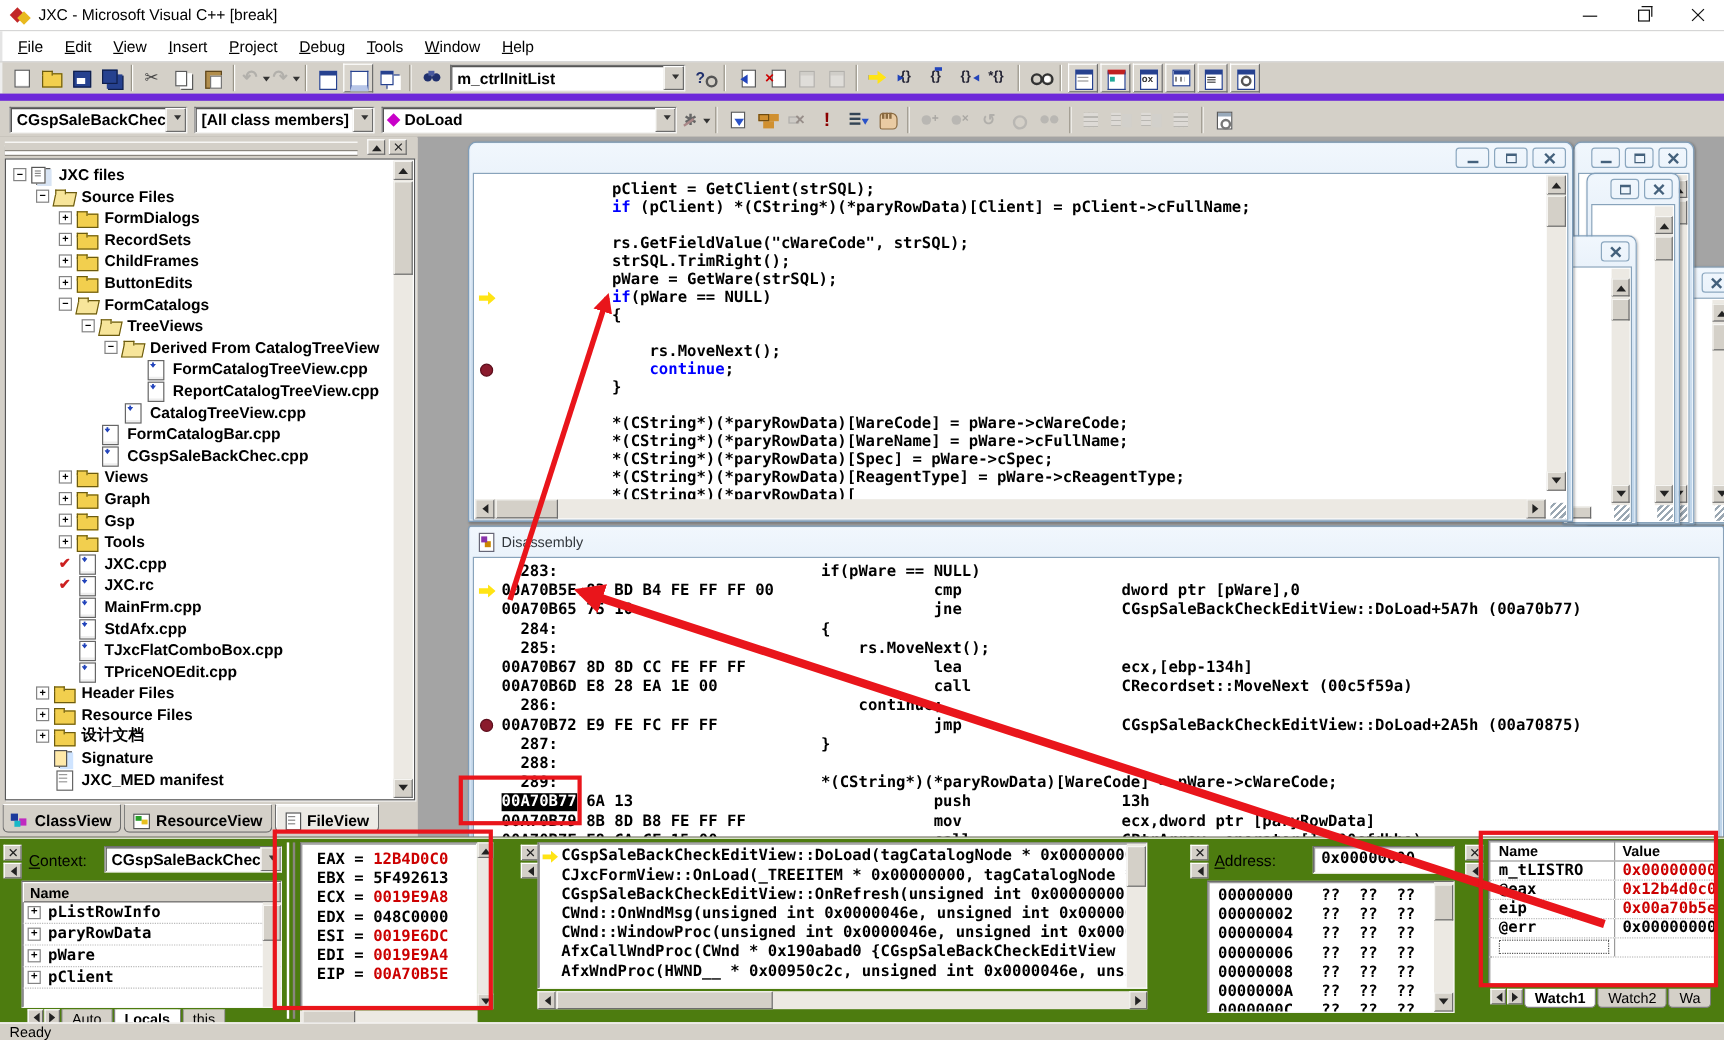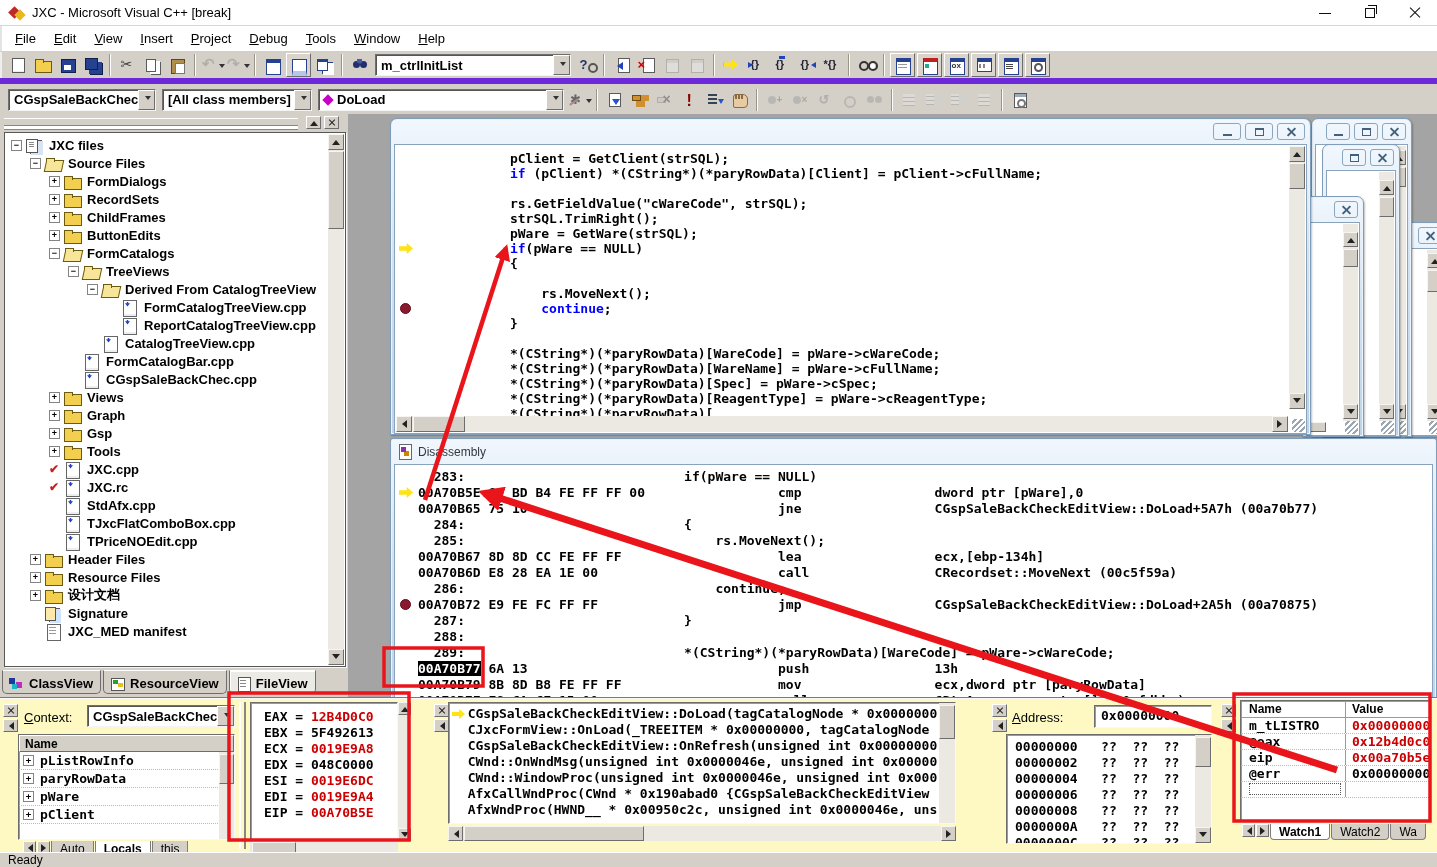--- a/index.html
+++ b/index.html
@@ -179,21 +179,21 @@
   .codepane{position:absolute;color:#000}
   .codepane .kw{color:var(--kw)}
   .cl{height:15px}
   .dl{height:16px}
   .hladdr{background:#000;color:#fff}
   .gmark-arrow{position:absolute;width:14px;height:11px;background:var(--cur);clip-path:polygon(0 30%,55% 30%,55% 0,100% 50%,55% 100%,55% 70%,0 70%);filter:drop-shadow(0 0 1px #5d4c00)}
   .gmark-bp{position:absolute;width:11px;height:11px;border-radius:50%;background:var(--bp);border:1px solid #5c0e1c}
   .grip{position:absolute;width:13px;height:13px;background:repeating-linear-gradient(135deg,#fff 0 2px,#9aa7b2 2px 4px)}
 
   
-  .dock{position:absolute;left:0;top:698px;width:1437px;height:154px;background:#fef9c3;border-top:1px solid #f8f8f6;box-shadow:0 -1px 0 #7e7a72;z-index:20}
+  .dock{position:absolute;left:0;top:698px;width:1437px;height:154px;background:#4d7c0f;border-top:1px solid #f8f8f6;box-shadow:0 -1px 0 #7e7a72;z-index:20}
   .sunken{position:absolute;background:#fff;border:1px solid;border-color:#6d6d6d #f8f8f6 #f8f8f6 #6d6d6d;box-shadow:inset 1px 1px 0 #9a9a9a}
   .dock .label{position:absolute;font-size:13px;color:#000}
   .lhdr{height:17px;background:#d4d0c8;border:1px solid;border-color:#fff #6d6d6d #6d6d6d #fff;font-size:12px;font-weight:bold;padding:1px 5px;color:#000}
   .vrow{height:18px;display:flex;align-items:center;border-bottom:1px dotted #bbb;font-family:"DejaVu Sans Mono",monospace;font-weight:bold;font-size:13px;padding-left:4px;color:#000}
   .btabs{position:absolute;display:flex;align-items:flex-start}
   .btab{height:16px;padding:0 8px;font-size:12px;background:#d4d0c8;border:1px solid #7d7d7d;border-top:none;border-radius:0 0 4px 4px;margin-right:1px;display:flex;align-items:center;color:#000}
   .btab.active{background:#fff;font-weight:bold}
   .tabnav{width:13px;height:13px;background:#d4d0c8;border:1px solid;border-color:#fff #6d6d6d #6d6d6d #fff;display:flex;align-items:center;justify-content:center;margin-right:1px}
   .chgv{color:var(--chg)}
   .wrow{display:flex;height:16px;border-bottom:1px dotted #bbb}
@@ -532,20 +532,25 @@
           <span>JXC.cpp</span>
         </div>
         <div class="trow" style="padding-left: 42px;">
           <span class="chk">✔</span>
           <span class="tico tico-doc"></span>
           <span>JXC.rc</span>
         </div>
         <div class="trow" style="padding-left: 42px;">
           <span class="slot"></span>
           <span class="tico tico-doc"></span>
+          <span>MainFrm.cpp</span>
+        </div>
+        <div class="trow" style="padding-left: 42px;">
+          <span class="slot"></span>
+          <span class="tico tico-doc"></span>
           <span>StdAfx.cpp</span>
         </div>
         <div class="trow" style="padding-left: 42px;">
           <span class="slot"></span>
           <span class="tico tico-doc"></span>
           <span>TJxcFlatComboBox.cpp</span>
         </div>
         <div class="trow" style="padding-left: 42px;">
           <span class="slot"></span>
           <span class="tico tico-doc"></span>

